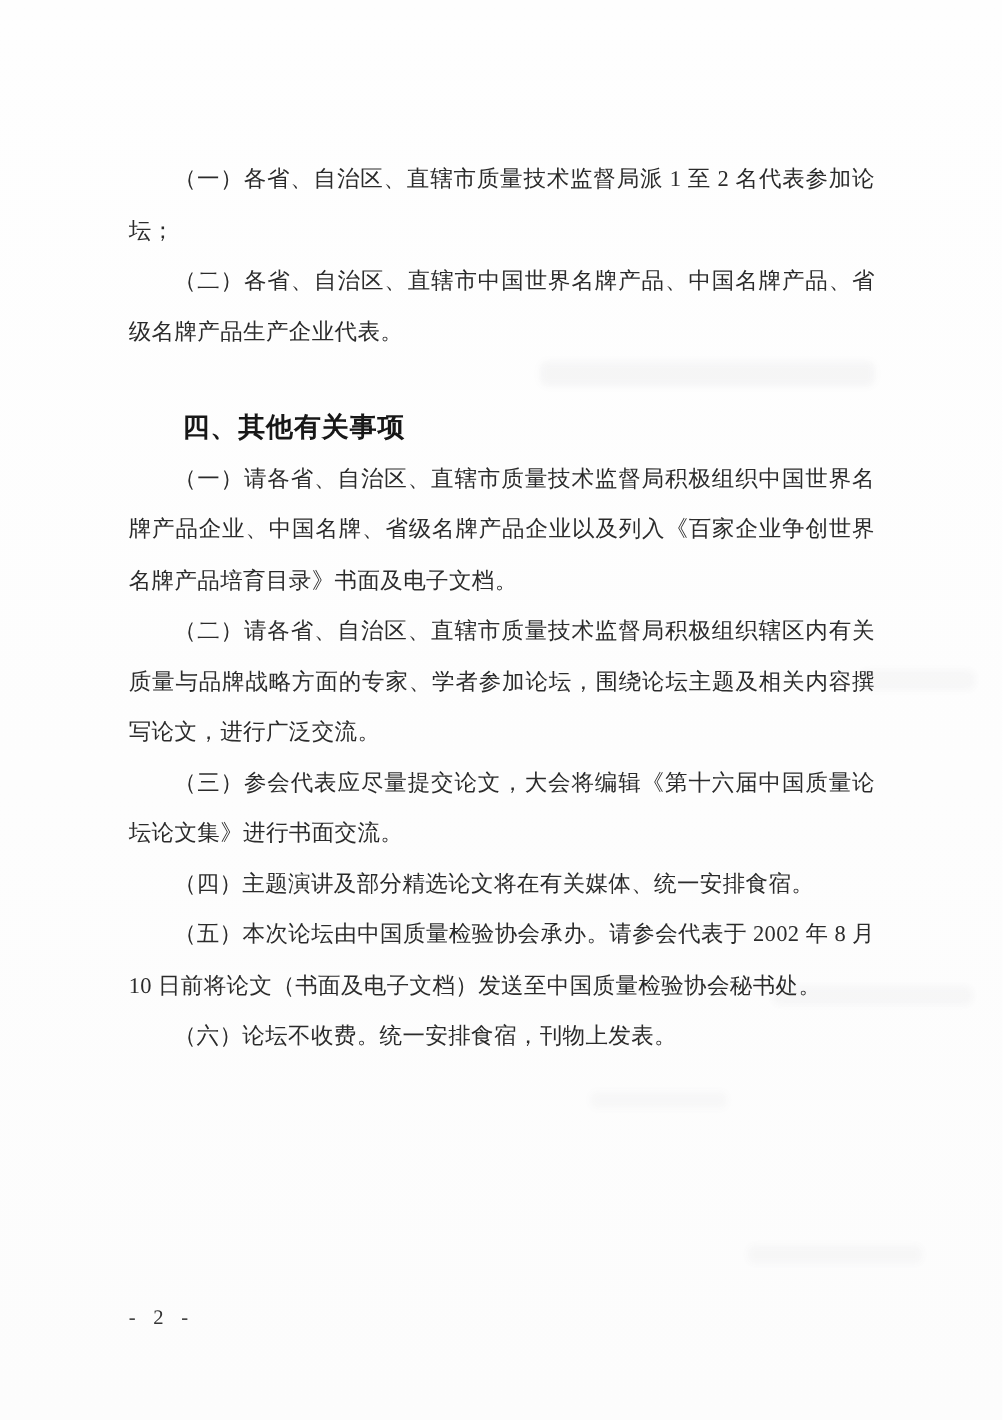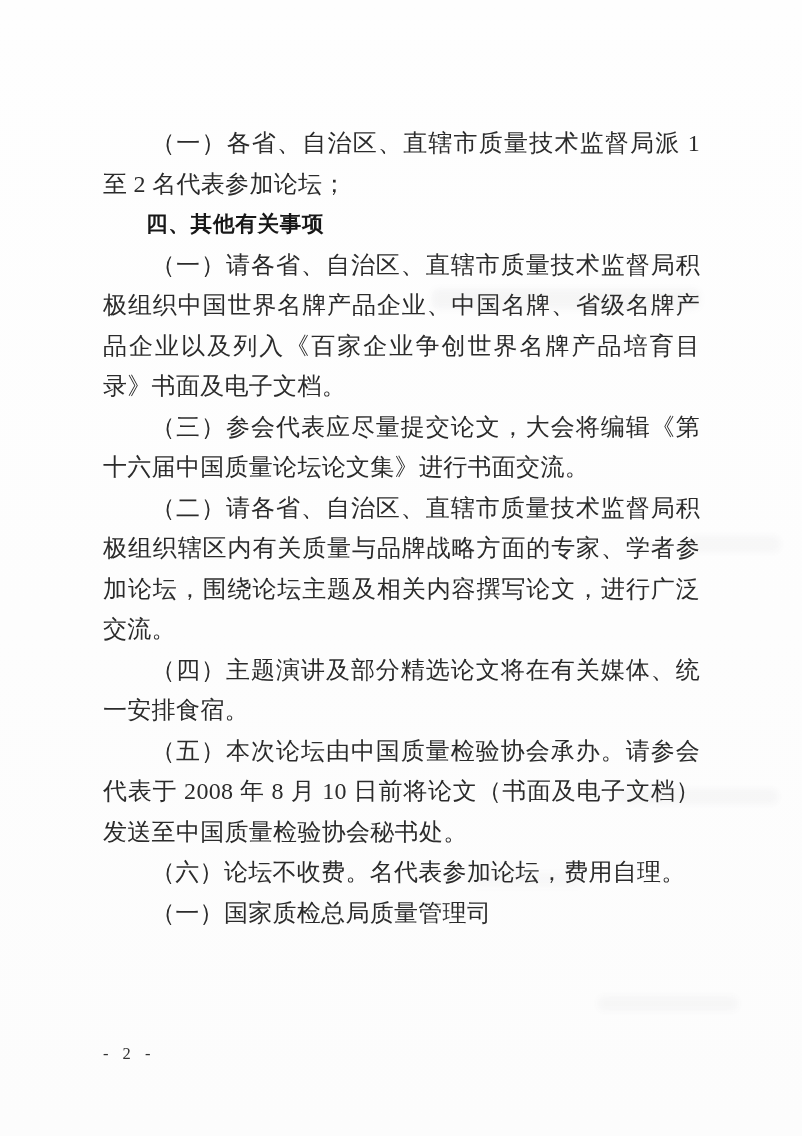--- a/index.html
+++ b/index.html
@@ -21,35 +21,36 @@
     background: linear-gradient(180deg, #fefefe 0%, #fdfdfd 55%, #fcfcfc 100%);
   }
   .page-text {
     position: absolute;
     left: 103px;
     top: 123px;
     width: 597px;
   }
   .page-text p {
     margin: 0;
-    font-size: 24px;
+    font-size: 18px;
     line-height: 40.5px;
     color: #2b2b2b;
     text-indent: 2em;
     text-align: justify;
     text-align-last: left;
     letter-spacing: 0.3px;
   }
   .page-text p.heading {
     font-family: "Liberation Sans", sans-serif;
     font-weight: 700;
     font-size: 21.5px;
     color: #171717;
     letter-spacing: 0.8px;
     text-align: left;
+    margin-top: 37px;
   }
   .page-number {
     position: absolute;
     left: 103px;
     top: 1044px;
     font-size: 16.5px;
     color: #333333;
     letter-spacing: 5px;
     font-family: "Liberation Serif", serif;
   }
@@ -73,23 +74,23 @@
 <div class="paper"></div>
 
 <div class="artifact a1"></div>
 <div class="artifact a2"></div>
 <div class="artifact a3"></div>
 <div class="artifact a4"></div>
 <div class="artifact a5"></div>
 
 <div class="page-text">
   <p class="body">（一）各省、自治区、直辖市质量技术监督局派 1 至 2 名代表参加论坛；</p>
+  <p class="body">（二）各省、自治区、直辖市中国世界名牌产品、中国名牌产品、省级名牌产品生产企业代表。</p>
   <p class="heading">四、其他有关事项</p>
   <p class="body">（一）请各省、自治区、直辖市质量技术监督局积极组织中国世界名牌产品企业、中国名牌、省级名牌产品企业以及列入《百家企业争创世界名牌产品培育目录》书面及电子文档。</p>
+  <p class="body">（二）请各省、自治区、直辖市质量技术监督局积极组织辖区内有关质量与品牌战略方面的专家、学者参加论坛，围绕论坛主题及相关内容撰写论文，进行广泛交流。</p>
   <p class="body">（三）参会代表应尽量提交论文，大会将编辑《第十六届中国质量论坛论文集》进行书面交流。</p>
-  <p class="body">（二）请各省、自治区、直辖市质量技术监督局积极组织辖区内有关质量与品牌战略方面的专家、学者参加论坛，围绕论坛主题及相关内容撰写论文，进行广泛交流。</p>
   <p class="body">（四）主题演讲及部分精选论文将在有关媒体、统一安排食宿。</p>
-  <p class="body">（五）本次论坛由中国质量检验协会承办。请参会代表于 2008 年 8 月 10 日前将论文（书面及电子文档）发送至中国质量检验协会秘书处。</p>
-  <p class="body">（六）论坛不收费。名代表参加论坛，费用自理。</p>
-  <p class="body">（一）国家质检总局质量管理司</p>
+  <p class="body">（五）本次论坛由中国质量检验协会承办。请参会代表于 2002 年 8 月 10 日前将论文（书面及电子文档）发送至中国质量检验协会秘书处。</p>
+  <p class="body">（六）论坛不收费。统一安排食宿，刊物上发表。</p>
 </div>
 
 <div class="page-number">- 2 -</div>
 
 </body></html>

